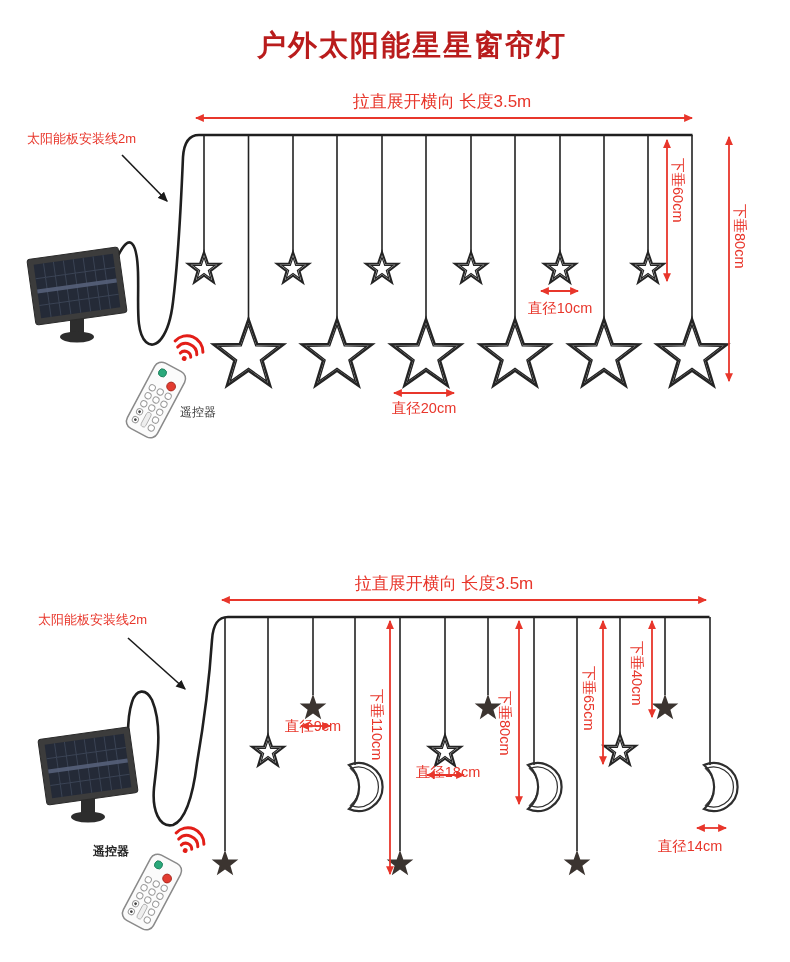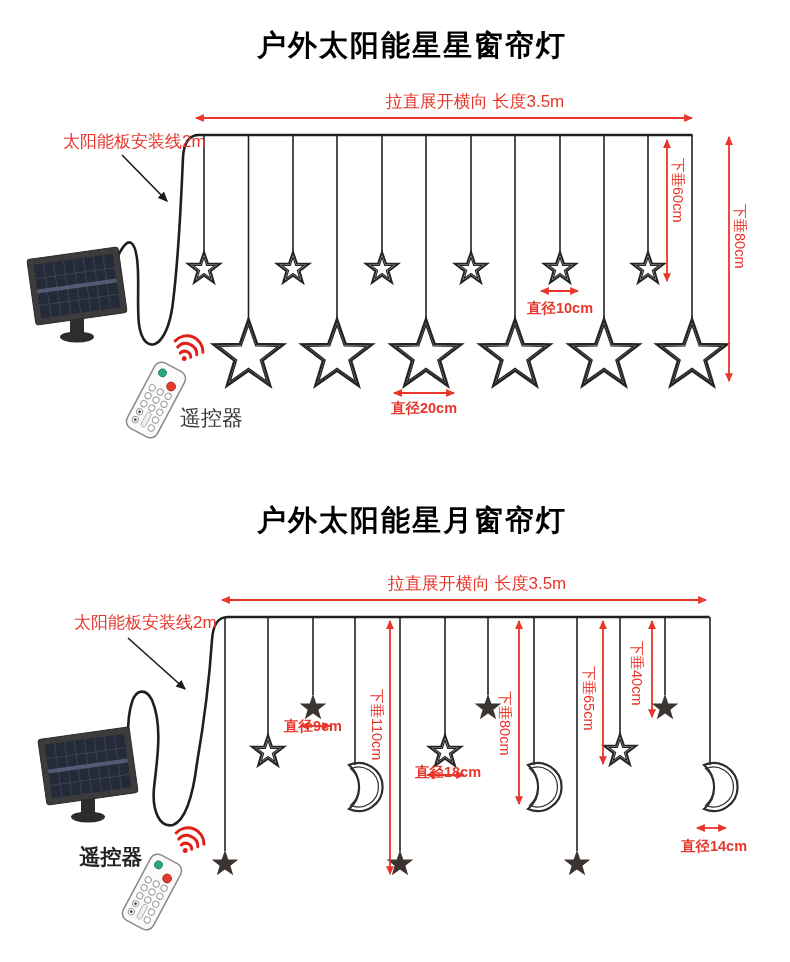--- a/index.html
+++ b/index.html
@@ -1,26 +1,26 @@
 <!DOCTYPE html>
 <html><head>
 <meta charset="utf-8">
 <style>
   html,body{margin:0;padding:0;background:#fff;}
   .page{position:relative;width:790px;height:962px;background:#ffffff;overflow:hidden;
         font-family:"Liberation Sans","DejaVu Sans",sans-serif;}
   .abs{position:absolute;white-space:nowrap;}
-  .title{font-size:29px;font-weight:bold;color:#000000;letter-spacing:2px;
+  .title{font-size:29px;font-weight:bold;color:#b91c1c;letter-spacing:2px;
          transform:translateX(-50%);}
   .red{color:#e8362b;}
-  .len-label{font-size:17px;font-weight:500;transform:translateX(-50%);margin-left:33px;}
-  .cable-label{font-size:17px;font-weight:500;margin-left:36px;}
-  .remote-label{font-size:21px;color:#333;}
+  .len-label{font-size:17px;font-weight:500;transform:translateX(-50%);}
+  .cable-label{font-size:13px;font-weight:500;}
+  .remote-label{font-size:12px;color:#333;}
   .remote-label.b{font-weight:bold;color:#222;}
-  .dim{font-size:14.5px;font-weight:700;}
+  .dim{font-size:14.5px;font-weight:400;}
   .dim.center{transform:translateX(-50%);}
   .vdim{font-size:14.5px;font-weight:500;transform-origin:0 0;transform:rotate(90deg);}
   svg{position:absolute;left:0;}
 </style>
 </head>
 <body>
 
 <div class="page">
 
   <svg width="790" height="470" style="top:0">
@@ -200,25 +200,24 @@
 
   <div class="abs title" style="left:412px;top:26px">户外太阳能星星窗帘灯</div>
   <div class="abs red len-label" style="left:442px;top:90px">拉直展开横向 长度3.5m</div>
   <div class="abs red cable-label" style="left:27px;top:130px">太阳能板安装线2m</div>
   <div class="abs red vdim" style="left:687px;top:158px">下垂60cm</div>
   <div class="abs red vdim" style="left:749px;top:204px">下垂80cm</div>
   <div class="abs red dim center" style="left:560px;top:299px">直径10cm</div>
   <div class="abs red dim center" style="left:424px;top:399px">直径20cm</div>
   <div class="abs remote-label" style="left:180px;top:404px">遥控器</div>
 
-  <div class="abs title" style="left:412px;top:501px">户外太阳能星月窗帘灯</div>
   <div class="abs red len-label" style="left:444px;top:572px">拉直展开横向 长度3.5m</div>
   <div class="abs red cable-label" style="left:38px;top:611px">太阳能板安装线2m</div>
   <div class="abs red vdim" style="left:386px;top:689px">下垂110cm</div>
   <div class="abs red vdim" style="left:514px;top:691px">下垂80cm</div>
   <div class="abs red vdim" style="left:598px;top:666px">下垂65cm</div>
   <div class="abs red vdim" style="left:646px;top:641px">下垂40cm</div>
   <div class="abs red dim center" style="left:313px;top:717px">直径9cm</div>
   <div class="abs red dim center" style="left:448px;top:763px">直径18cm</div>
-  <div class="abs red dim center" style="left:714px;top:837px">直径14cm</div>
+  <div class="abs red dim center" style="left:690px;top:837px">直径14cm</div>
   <div class="abs remote-label b" style="left:111px;top:843px;transform:translateX(-50%)">遥控器</div>
 
 </div>
 
 </body></html>

